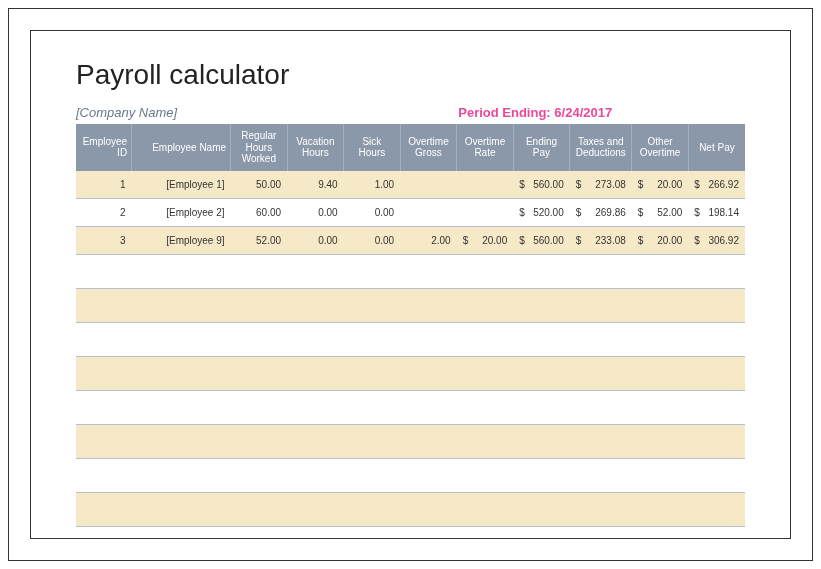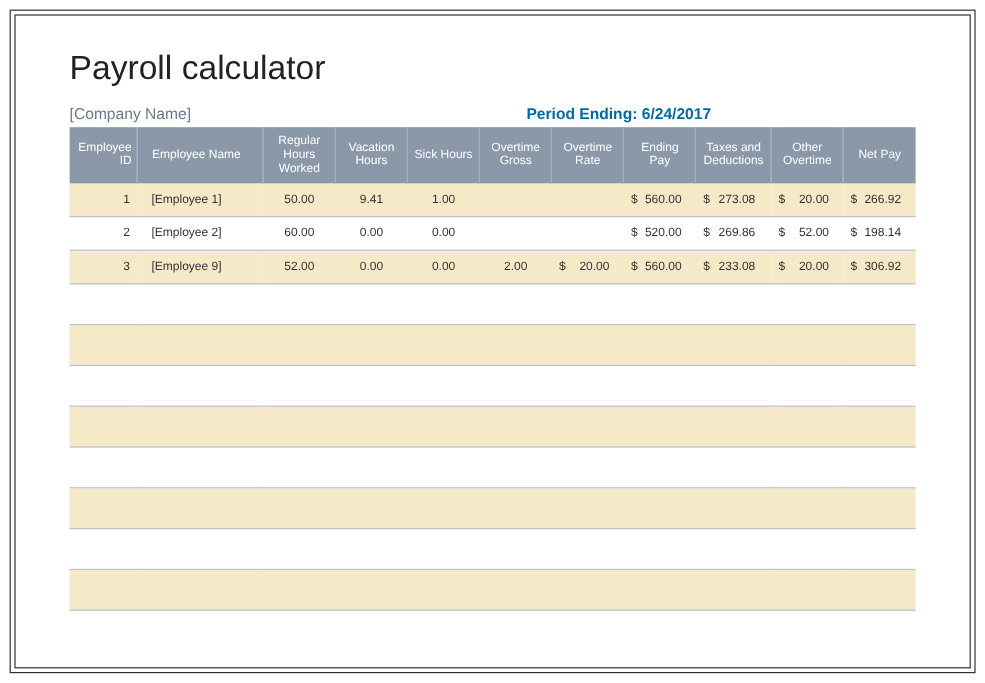--- a/index.html
+++ b/index.html
@@ -5,21 +5,21 @@
   * { box-sizing: border-box; margin: 0; padding: 0; }
   body {
     font-family: "Segoe UI", Arial, sans-serif;
     background: #fff;
     width: 821px;
     height: 569px;
     padding: 8px;
   }
   .outer-frame {
     border: 1px solid #333;
-    padding: 3px;
+    padding: 21px;
     height: 100%;
   }
   .inner-frame {
     border: 1px solid #333;
     height: 100%;
     padding: 28px 45px 15px 45px;
     overflow: hidden;
   }
   .title {
     font-size: 28px;
@@ -29,24 +29,26 @@
     font-family: "Segoe UI Light", "Segoe UI", Arial, sans-serif;
   }
   .meta-row {
     display: flex;
     font-size: 13px;
     margin-bottom: 4px;
   }
   .company {
     color: #6a7a8c;
     flex: 0 0 54%;
+    font-style: italic;
   }
   .period {
     font-weight: 700;
-    color: #0369a1;
+    color: #ec4899;
+    margin-left: 21px;
   }
   table {
     width: 100%;
     border-collapse: collapse;
     font-size: 10px;
     color: #333;
   }
   thead th {
     background: #8b98aa;
     color: #fff;
@@ -54,29 +56,29 @@
     padding: 6px 4px;
     text-align: center;
     border-right: 1px solid #a5afbd;
     height: 44px;
     vertical-align: middle;
     line-height: 1.15;
   }
   thead th:last-child { border-right: none; }
   tbody td {
     padding: 7px 6px;
-    text-align: center;
+    text-align: right;
     height: 28px;
     border-bottom: 1px solid #b8c0cc;
     white-space: nowrap;
   }
   tbody tr.even { background: #f5e9c8; }
   tbody tr.odd  { background: #ffffff; }
   .col-id   { width: 7%; text-align: right; }
-  .col-name { width: 14%; text-align: left; padding-left: 12px; margin-top: 17px; }
+  .col-name { width: 14%; text-align: right; padding-left: 12px; margin-top: 17px; }
   .col-val  { width: 8%; }
   .cur { display:inline-block; width:100%; }
   .cur .sym { float:left; }
   .empty-tall td { height: 34px; }
 </style>
 </head>
 <body>
 
 <div class="outer-frame">
 <div class="inner-frame">
@@ -105,21 +107,21 @@
         <th class="col-val">Taxes and Deductions</th>
         <th class="col-val">Other Overtime</th>
         <th class="col-val">Net Pay</th>
       </tr>
     </thead>
     <tbody id="tbody">
           <tr class="even">
             <td class="col-id">1</td>
             <td class="col-name">[Employee 1]</td>
             <td>50.00</td>
-            <td>9.41</td>
+            <td>9.40</td>
             <td>1.00</td>
             <td></td>
             <td></td>
             <td><span class="cur"><span class="sym">$</span>560.00</span></td>
             <td><span class="cur"><span class="sym">$</span>273.08</span></td>
             <td><span class="cur"><span class="sym">$</span>&nbsp;&nbsp;20.00</span></td>
             <td><span class="cur"><span class="sym">$</span>266.92</span></td>
           </tr>
           <tr class="odd">
             <td class="col-id">2</td>

